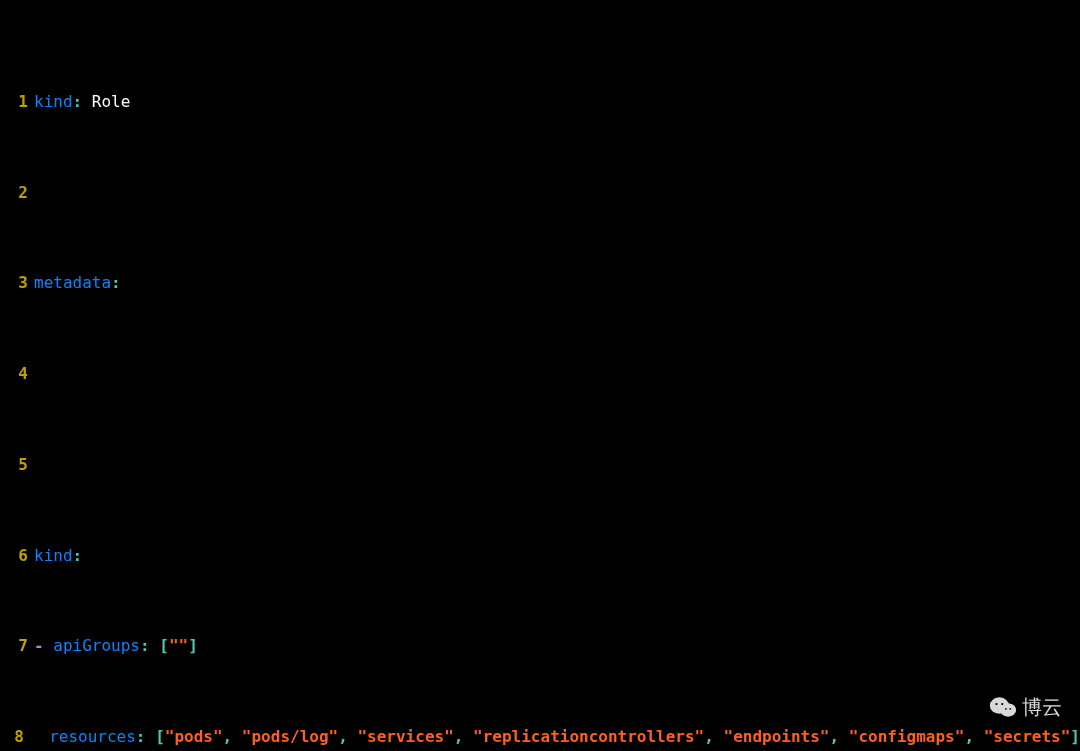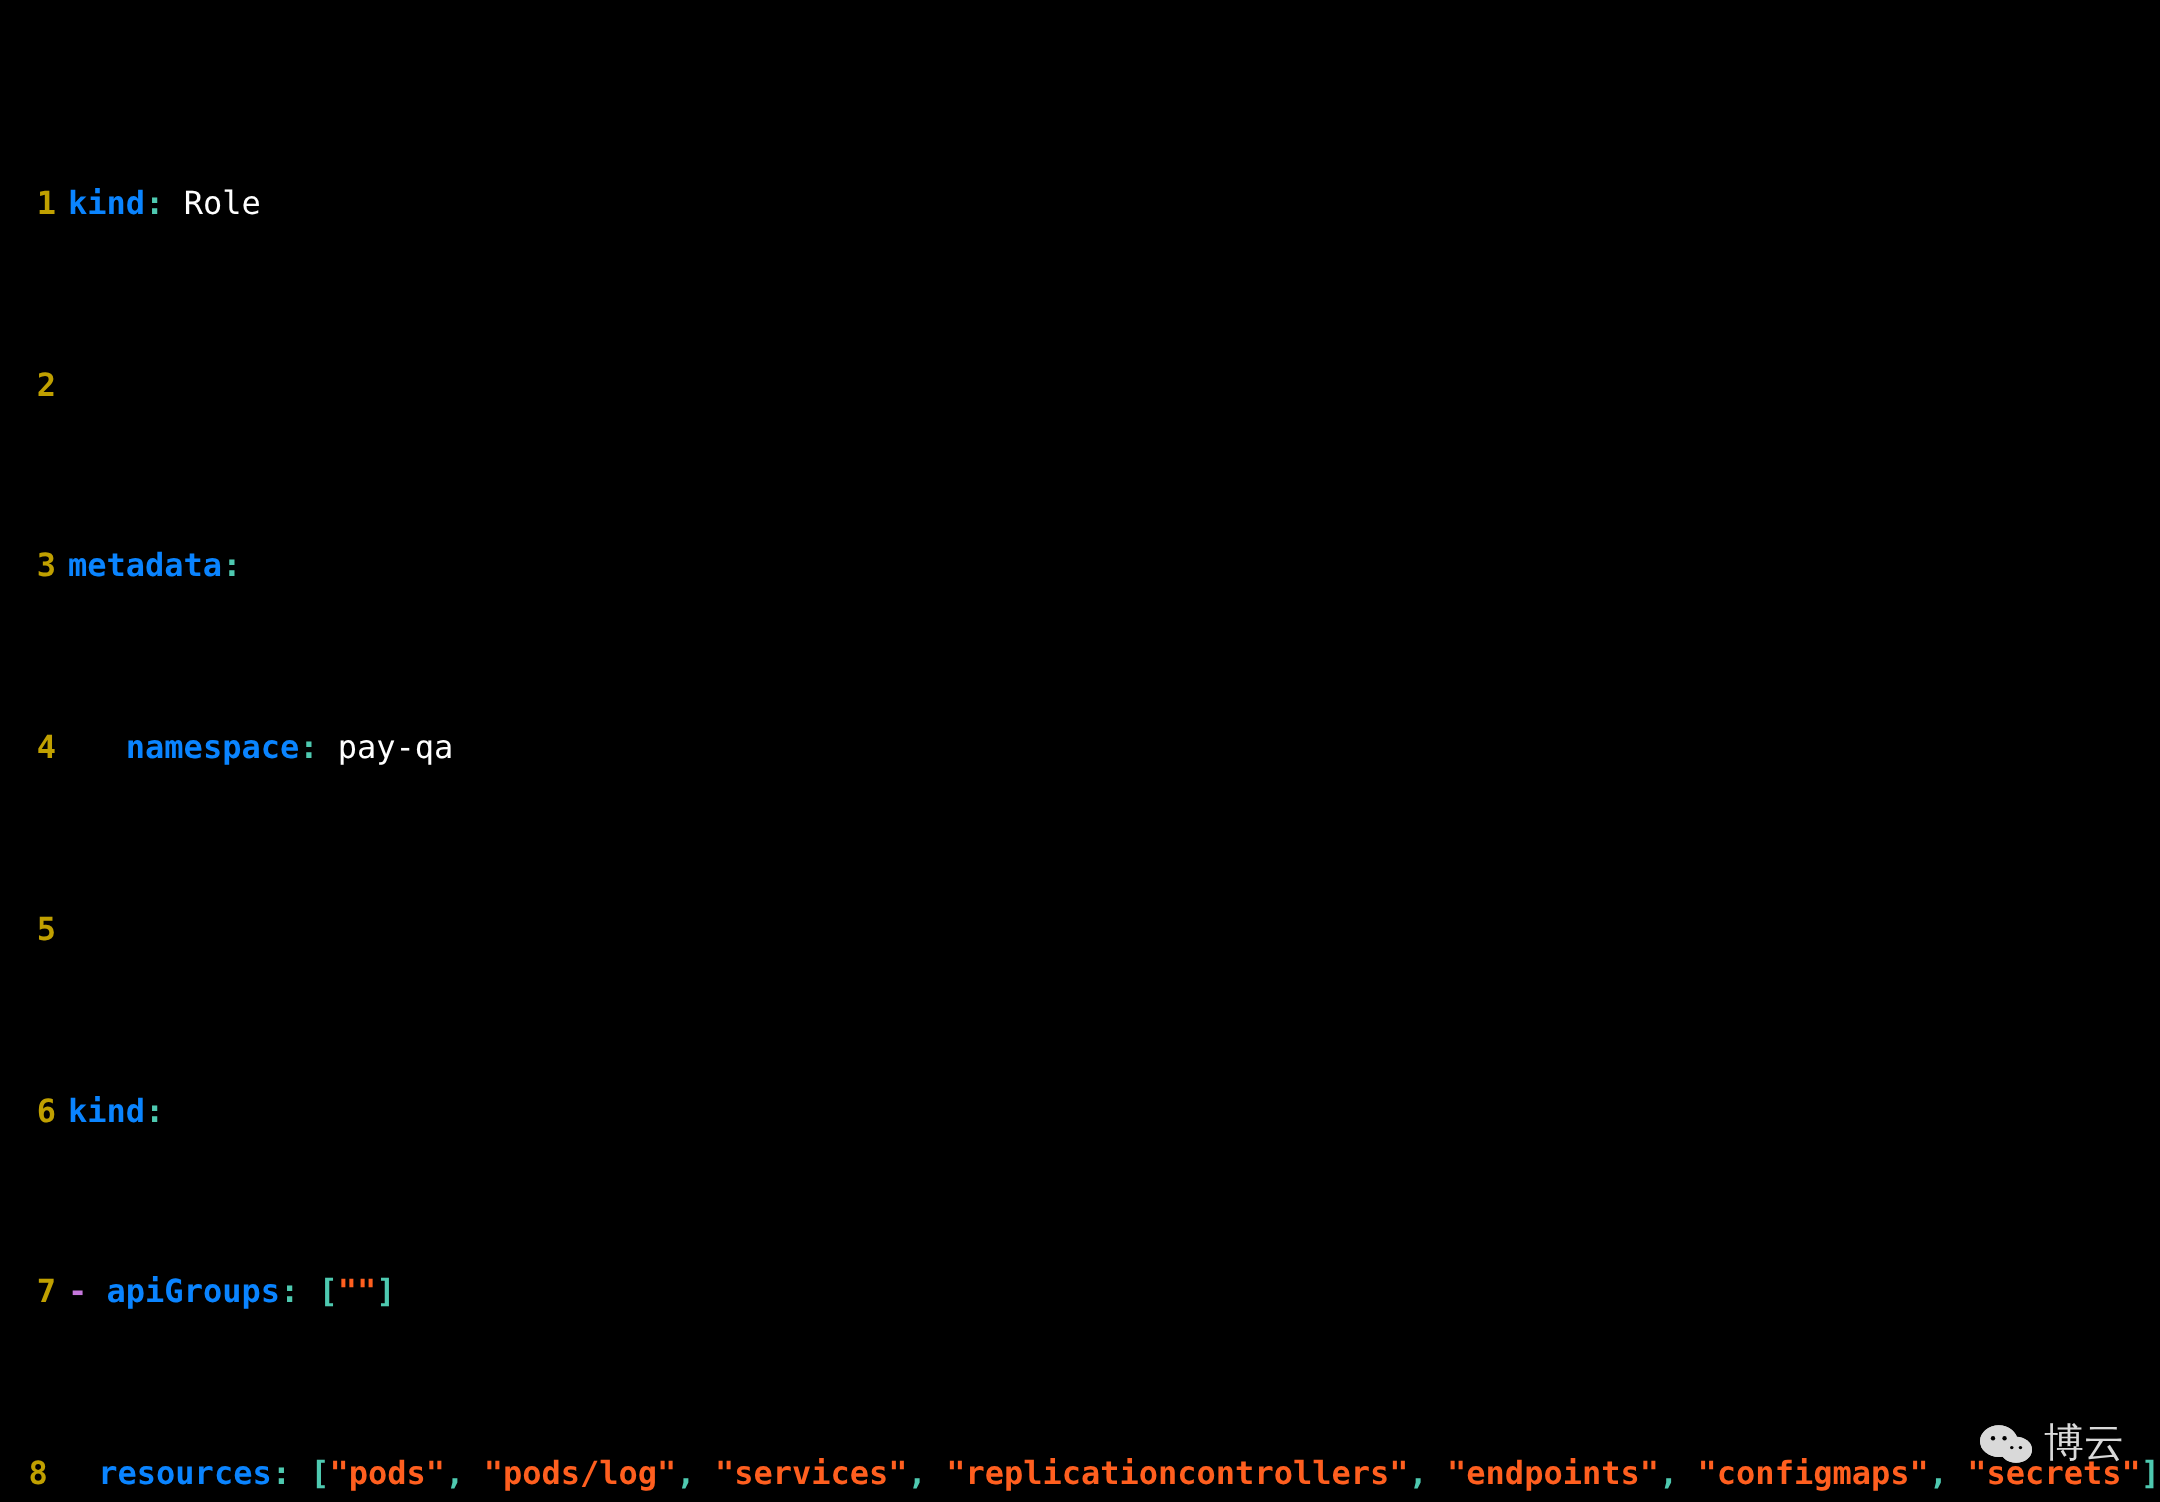--- a/index.html
+++ b/index.html
@@ -31,31 +31,31 @@
     text-align: right;
     color: #c0a000;
     font-weight: bold;
     padding-right: 6px;
     user-select: none;
   }
   .code {
     display: inline-block;
     font-weight: 600;
   }
-  .tok-key      { color: #0a84ff; font-weight: bold; } 
+  .tok-key      { color: #0a84ff; font-weight: normal; } 
   .tok-colon    { color: #4ec9b0; font-weight: bold; }
   .tok-plain    { color: #ffffff; font-weight: normal; }
   .tok-bracket  { color: #4ec9b0; font-weight: bold; }
   .tok-string   { color: #ff5f1f; font-weight: bold; } 
   .tok-dash     { color: #c678dd; font-weight: bold; }
 
   .watermark {
     position: absolute;
     right: 18px;
-    bottom: 15px;
+    bottom: 30px;
     display: flex;
     align-items: center;
     opacity: 0.85;
     font-family: "PingFang SC", "Microsoft YaHei", sans-serif;
     color: #ffffff;
     font-size: 20px;
   }
   .watermark svg {
     margin-right: 6px;
   }
@@ -75,21 +75,20 @@
     <span class="gutter">2</span>
   </div>
   
   <div class="line">
     <span class="gutter">3</span>
     <span class="code"><span class="tok-key">metadata</span><span class="tok-colon">:</span></span>
   </div>
   
   <div class="line">
     <span class="gutter">4</span>
-    <span class="code">   <span class="tok-key">namespace</span><span class="tok-colon">:</span> <span class="tok-plain">pay-qa</span></span>
   </div>
   
   <div class="line">
     <span class="gutter">5</span>
   </div>
   
   <div class="line">
     <span class="gutter">6</span>
     <span class="code"><span class="tok-key">kind</span><span class="tok-colon">:</span></span>
   </div>

